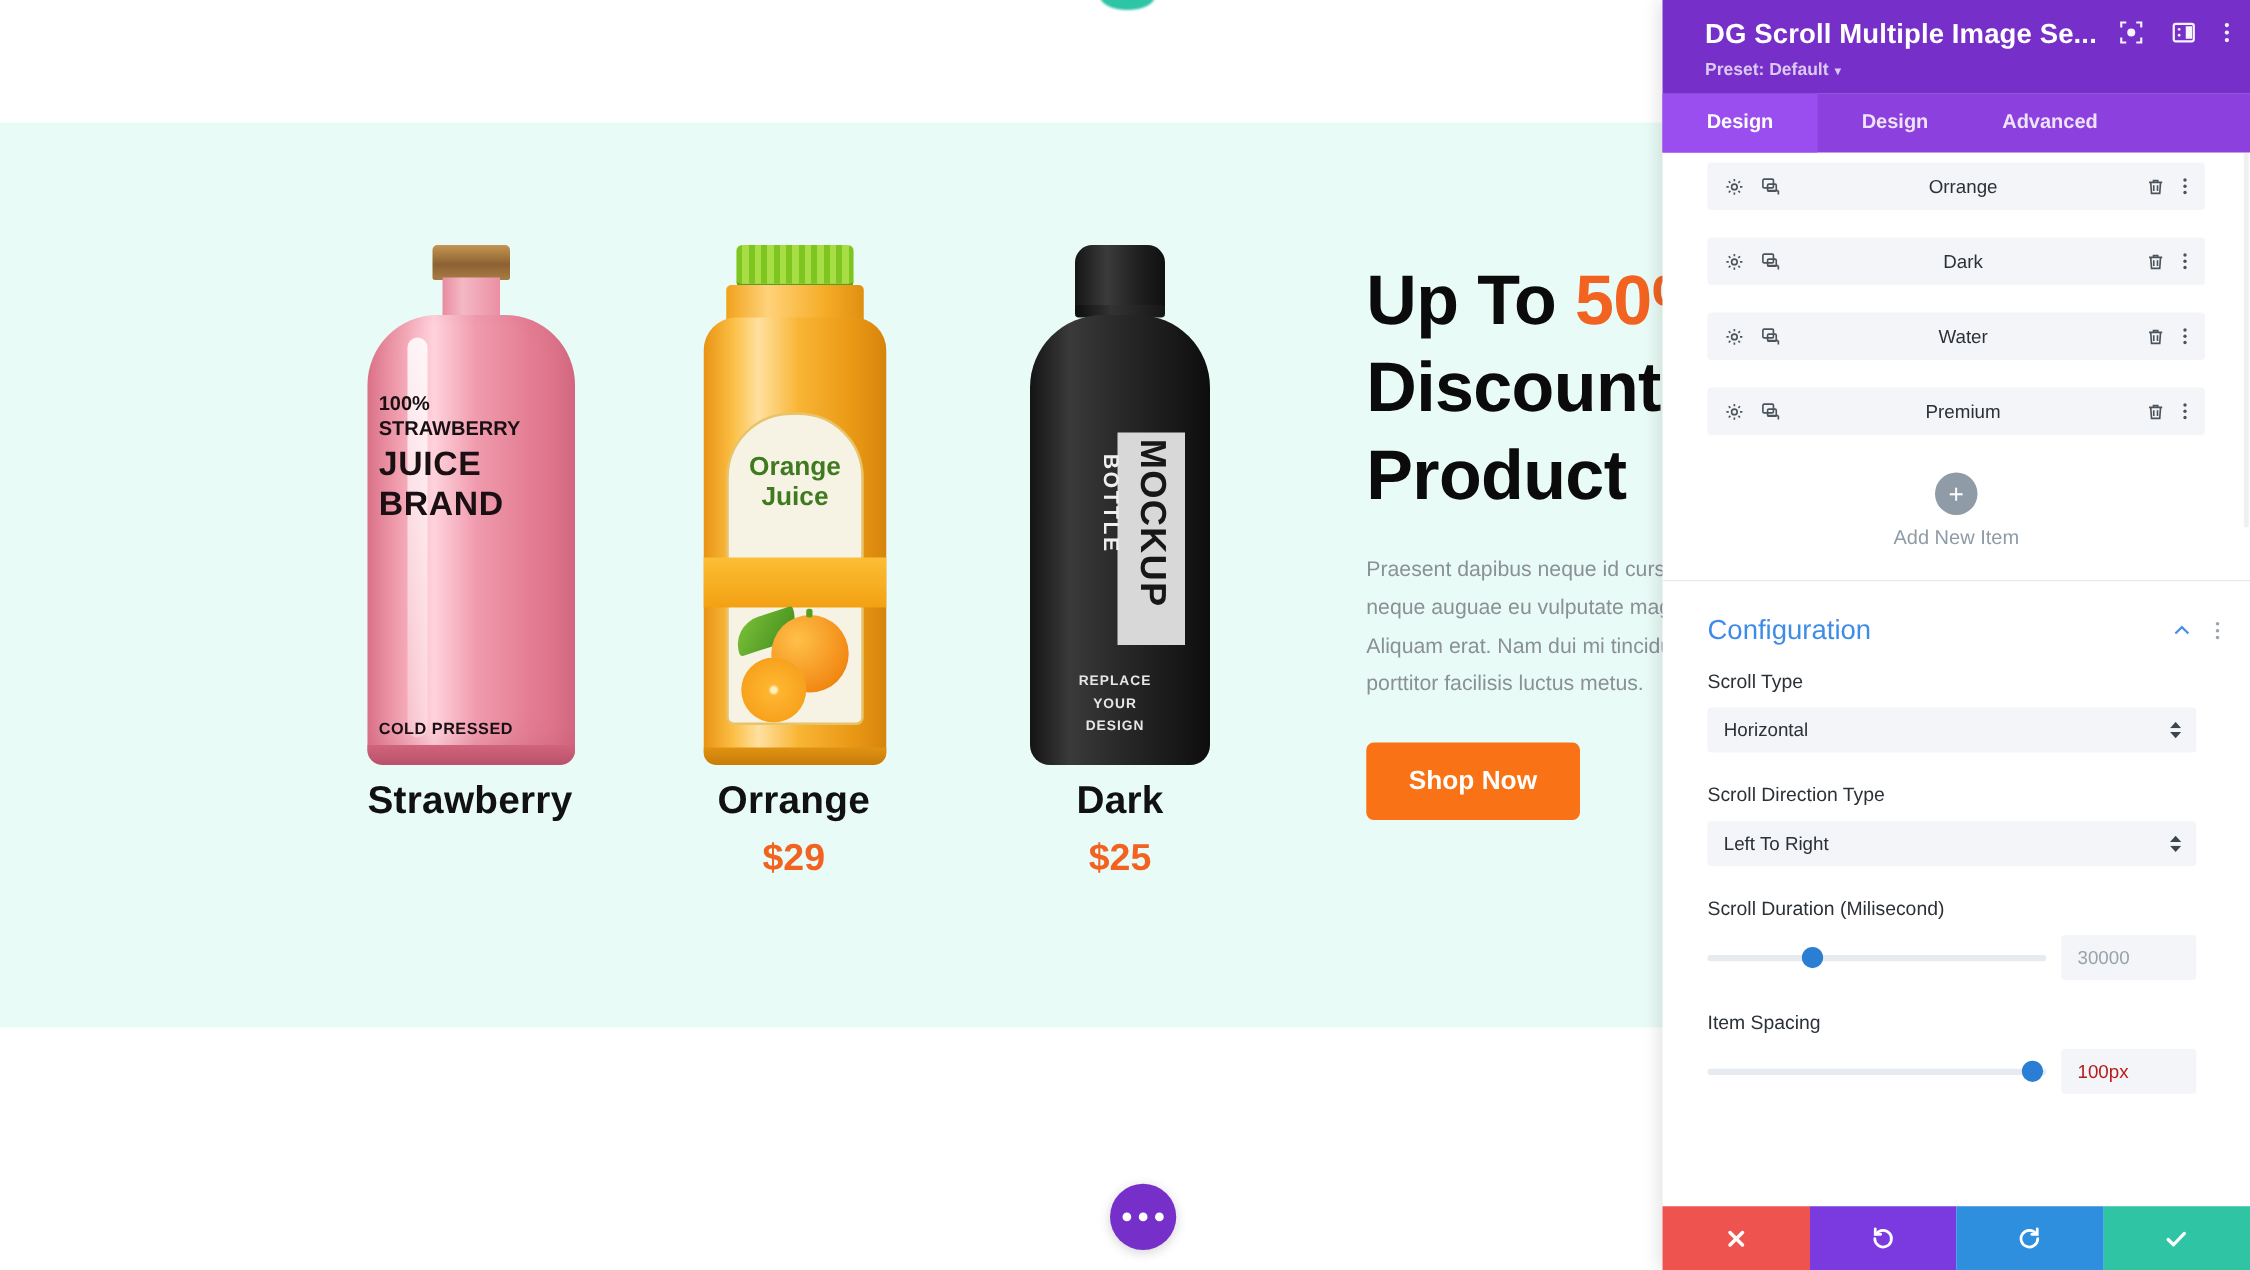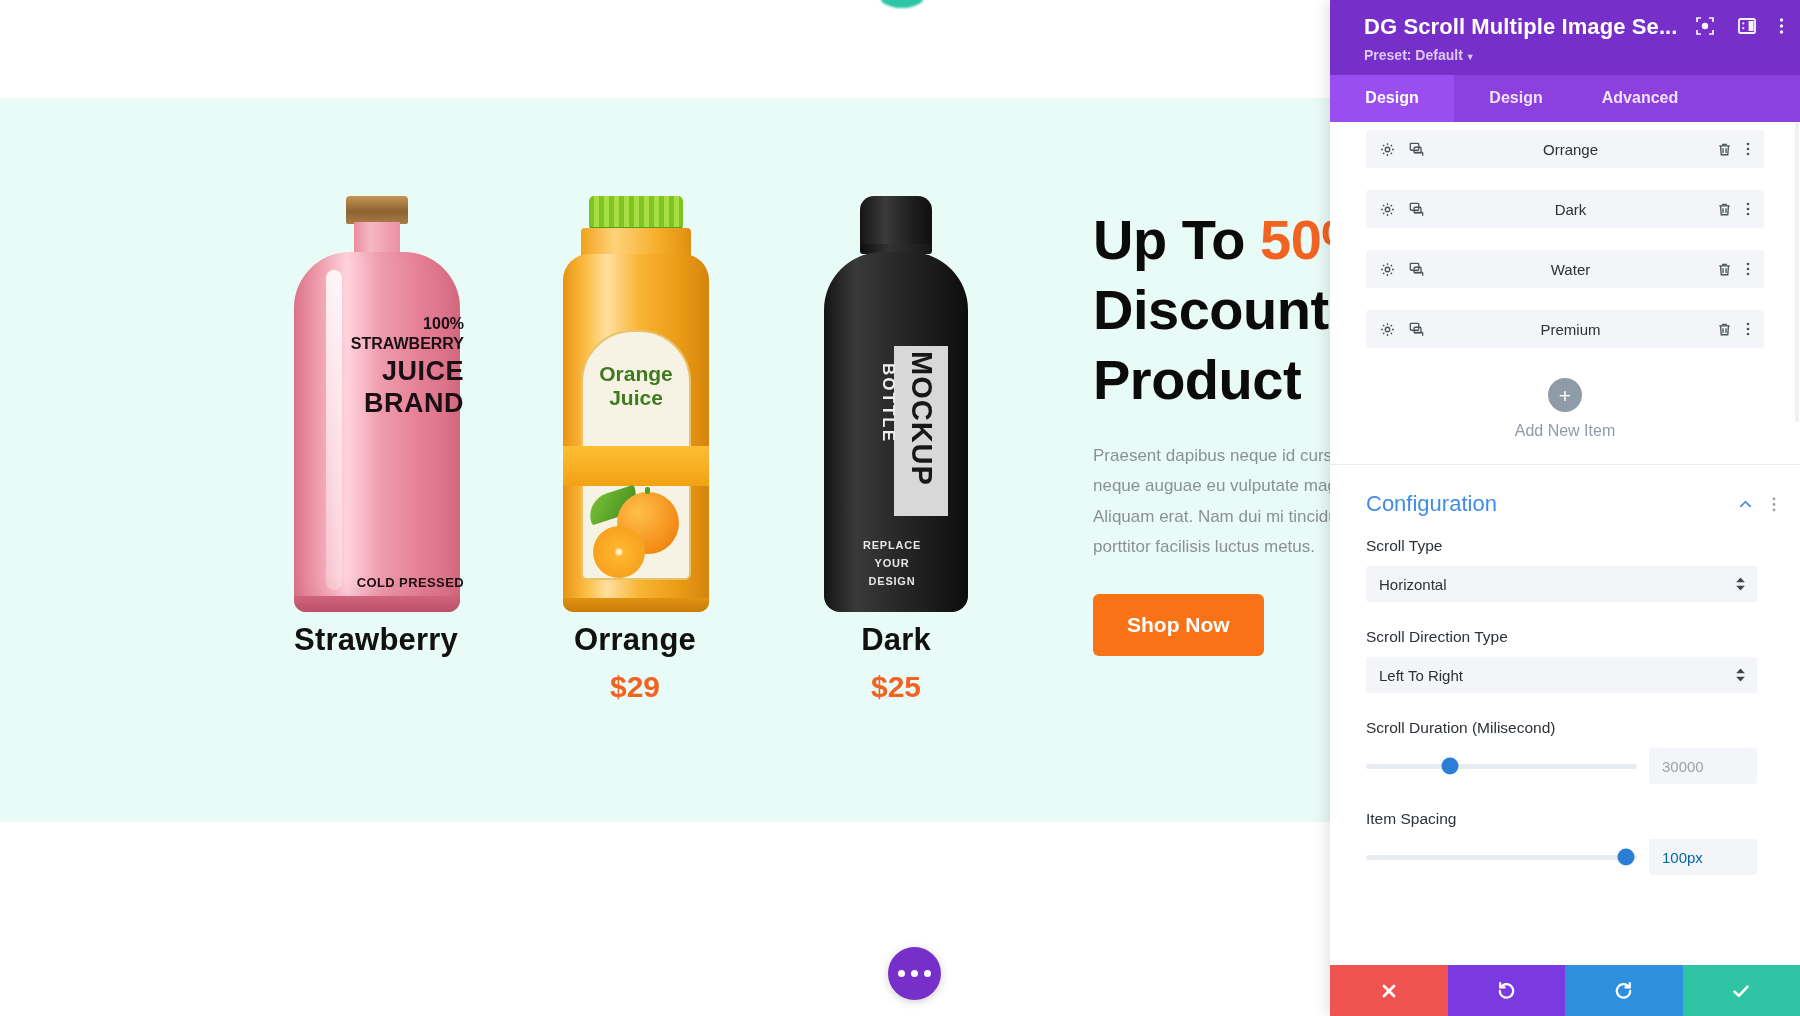--- a/index.html
+++ b/index.html
@@ -70,21 +70,21 @@
   .sb-shine {
     position:absolute; left: 38px; top: 74px; width: 16px; height: 320px;
     background: linear-gradient(180deg, rgba(255,255,255,.85), rgba(255,255,255,.25));
     border-radius: 10px;
   }
   .sb-base {
     position:absolute; left: 6px; bottom: 4px; width: 166px; height: 16px;
     background: linear-gradient(180deg,#d1647c,#b9516a);
     border-radius: 0 0 12px 12px;
   }
-  .sb-text { position:absolute; left:0; width:176px; text-align:right; color:#1a1014; }
+  .sb-text { position:absolute; left:15px; width:176px; text-align:left; color:#1a1014; }
   .sb-t1 { top: 118px; font-size: 16px; font-weight: 700; line-height: 1.25; }
   .sb-t2 { top: 160px; font-size: 27px; font-weight: 900; line-height: 1.18; letter-spacing: .5px;}
   .sb-t3 { bottom: 26px; font-size: 13px; font-weight: 700; letter-spacing: .4px; }
 
   
   .oj-wrap { position: relative; width: 176px; height: 420px; margin: 0 auto; }
   .oj-cap {
     position:absolute; left: 42px; top: 0; width: 94px; height: 34px;
     border-radius: 5px;
     background: repeating-linear-gradient(90deg,#7ec520 0 5px,#a7de45 5px 10px);
@@ -671,21 +671,21 @@
       </div>
 
       <div class="field-gap"></div>
 
       <div class="field">
         <div class="field-label">Item Spacing</div>
         <div class="range-row">
           <div class="range-track">
             <div class="range-knob" id="knob-spacing" style="left: 96%;"></div>
           </div>
-          <input class="range-input" id="inp-spacing" type="text" readonly="" style="color: #0369a1;" value="100px">
+          <input class="range-input" id="inp-spacing" type="text" readonly="" style="color: #b91c1c;" value="100px">
         </div>
       </div>
 
     </div>
     <div id="panel-scrollbar"></div>
   </div>
 
   <div id="panel-footer">
     <div class="fbtn close">
       <svg width="20" height="20" viewBox="0 0 20 20" stroke="#fff" stroke-width="2.8" stroke-linecap="round">

